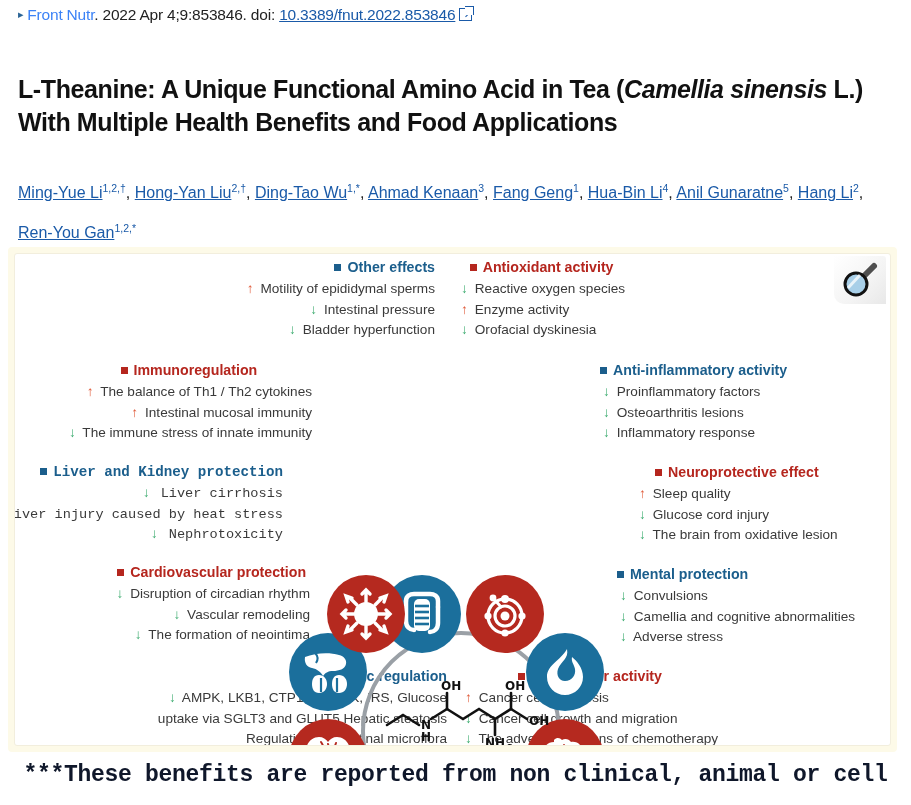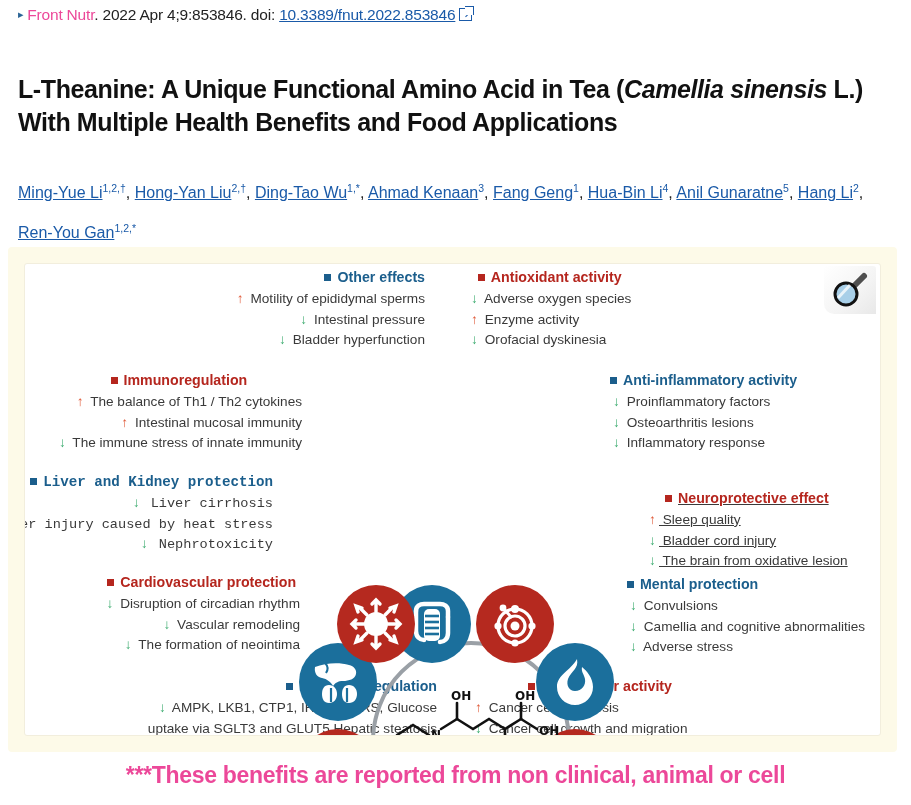--- a/index.html
+++ b/index.html
@@ -16,21 +16,21 @@
   .citation{
     position:absolute;left:18px;top:6px;
     font-size:15.5px;color:#222;
     white-space:nowrap;
     letter-spacing:-0.2px;
   }
   .cite-caret{
     display:inline-block;color:#2a6496;font-size:11px;
     transform:translateY(-2px);margin-right:4px;
   }
-  .cite-journal{color:#ec4899;}
+  .cite-journal{color:#3b82f6;}
   .cite-rest{color:#222;}
   .cite-doi{
     color:#1a5aa8;text-decoration:underline;cursor:pointer;
   }
   .ext-icon{
     display:inline-block;width:11px;height:11px;
     border:1.4px solid #1a5aa8;position:relative;
     margin-left:4px;vertical-align:-1px;cursor:pointer;
   }
   .ext-icon:after{
@@ -62,21 +62,21 @@
   }
   .sup{font-size:10.5px;vertical-align:super;text-decoration:none;display:inline-block;margin-top:11px;}
   .sep{color:#222;text-decoration:none;}
 
   
   .figure-card{
     position:absolute;left:8px;top:247px;width:889px;height:505px;
     background:#fdfae8;
     border-radius:4px;
     box-sizing:border-box;
-    padding:16px;
+    padding:6px;
   }
   .figure-inner{
     position:relative;width:100%;height:100%;
     background:#ffffff;
     border-radius:3px;
     border:1px solid #f2eedd;
     box-sizing:border-box;
     overflow:hidden;
   }
 
@@ -126,23 +126,23 @@
   }
   .mol-name{
     position:absolute;left:0;right:0;top:72px;
     font-size:19px;color:#222;font-family:"DejaVu Sans",sans-serif;
   }
 
   
   .footnote{
     position:absolute;left:0;right:0;top:762px;
     text-align:center;
-    color:#ec4899;font-weight:bold;font-size:23px;
+    color:#0f172a;font-weight:bold;font-size:23px;
     letter-spacing:-0.3px;
-    font-family:Liberation Sans, sans-serif;
+    font-family:Liberation Mono, monospace;
   }
 </style>
 </head>
 <body>
 
 <div class="citation">
   <span class="cite-caret">▸</span><span class="cite-journal">Front Nutr</span><span class="cite-rest">. 2022 Apr 4;9:853846. doi:</span>
   <span class="cite-doi">10.3389/fnut.2022.853846</span><span class="ext-icon"></span>
 </div>
 
@@ -165,21 +165,21 @@
 
     <div id="blocks-host">
         <div class="blk b ta-r" style="right: 455px; top: 3px;">
           <span class="hd"><span class="sq"></span><span>Other effects</span></span>
           <span class="ln"><span class="ar up">↑</span><span> Motility of epididymal sperms</span></span>
           <span class="ln"><span class="ar dn">↓</span><span> Intestinal pressure</span></span>
           <span class="ln"><span class="ar dn">↓</span><span> Bladder hyperfunction</span></span>
         </div>
         <div class="blk r ta-l" style="left: 443px; top: 3px;">
           <span class="hd"><span class="sq"></span><span>Antioxidant activity</span></span>
-          <span class="ln"><span class="ar dn">↓</span><span> Adverse oxygen species</span></span>
+          <span class="ln"><span class="ar dn">↓</span><span> Reactive oxygen species</span></span>
           <span class="ln"><span class="ar up">↑</span><span> Enzyme activity</span></span>
           <span class="ln"><span class="ar dn">↓</span><span> Orofacial dyskinesia</span></span>
         </div>
         <div class="blk r ta-r" style="right: 578px; top: 106px;">
           <span class="hd"><span class="sq"></span><span>Immunoregulation</span></span>
           <span class="ln"><span class="ar up">↑</span><span> The balance of Th1 / Th2 cytokines</span></span>
           <span class="ln"><span class="ar up">↑</span><span> Intestinal mucosal immunity</span></span>
           <span class="ln"><span class="ar dn">↓</span><span> The immune stress of innate immunity</span></span>
         </div>
         <div class="blk b ta-l" style="left: 585px; top: 106px;">
@@ -187,24 +187,24 @@
           <span class="ln"><span class="ar dn">↓</span><span> Proinflammatory factors</span></span>
           <span class="ln"><span class="ar dn">↓</span><span> Osteoarthritis  lesions</span></span>
           <span class="ln"><span class="ar dn">↓</span><span> Inflammatory response</span></span>
         </div>
         <div class="blk b ta-r" style="right: 607px; top: 208px; font-family: Liberation Mono, monospace;">
           <span class="hd"><span class="sq"></span><span>Liver and Kidney protection</span></span>
           <span class="ln"><span class="ar dn">↓</span><span> Liver cirrhosis</span></span>
           <span class="ln"><span class="ar dn">↓</span><span> Liver injury caused by heat stress</span></span>
           <span class="ln"><span class="ar dn">↓</span><span> Nephrotoxicity</span></span>
         </div>
-        <div class="blk r ta-l" style="left: 621px; top: 224px; text-decoration: underline;">
+        <div class="blk r ta-l" style="left: 621px; top: 208px;">
           <span class="hd"><span class="sq"></span><span>Neuroprotective effect</span></span>
           <span class="ln"><span class="ar up">↑</span><span> Sleep quality</span></span>
-          <span class="ln"><span class="ar dn">↓</span><span> Bladder cord injury</span></span>
+          <span class="ln"><span class="ar dn">↓</span><span> Glucose cord injury</span></span>
           <span class="ln"><span class="ar dn">↓</span><span> The brain from oxidative lesion</span></span>
         </div>
         <div class="blk r ta-r" style="right: 580px; top: 308px;">
           <span class="hd"><span class="sq"></span><span>Cardiovascular  protection</span></span>
           <span class="ln"><span class="ar dn">↓</span><span> Disruption of circadian rhythm</span></span>
           <span class="ln"><span class="ar dn">↓</span><span> Vascular remodeling</span></span>
           <span class="ln"><span class="ar dn">↓</span><span> The formation of neointima</span></span>
         </div>
         <div class="blk b ta-l" style="left: 602px; top: 310px;">
           <span class="hd"><span class="sq"></span><span>Mental protection</span></span>

